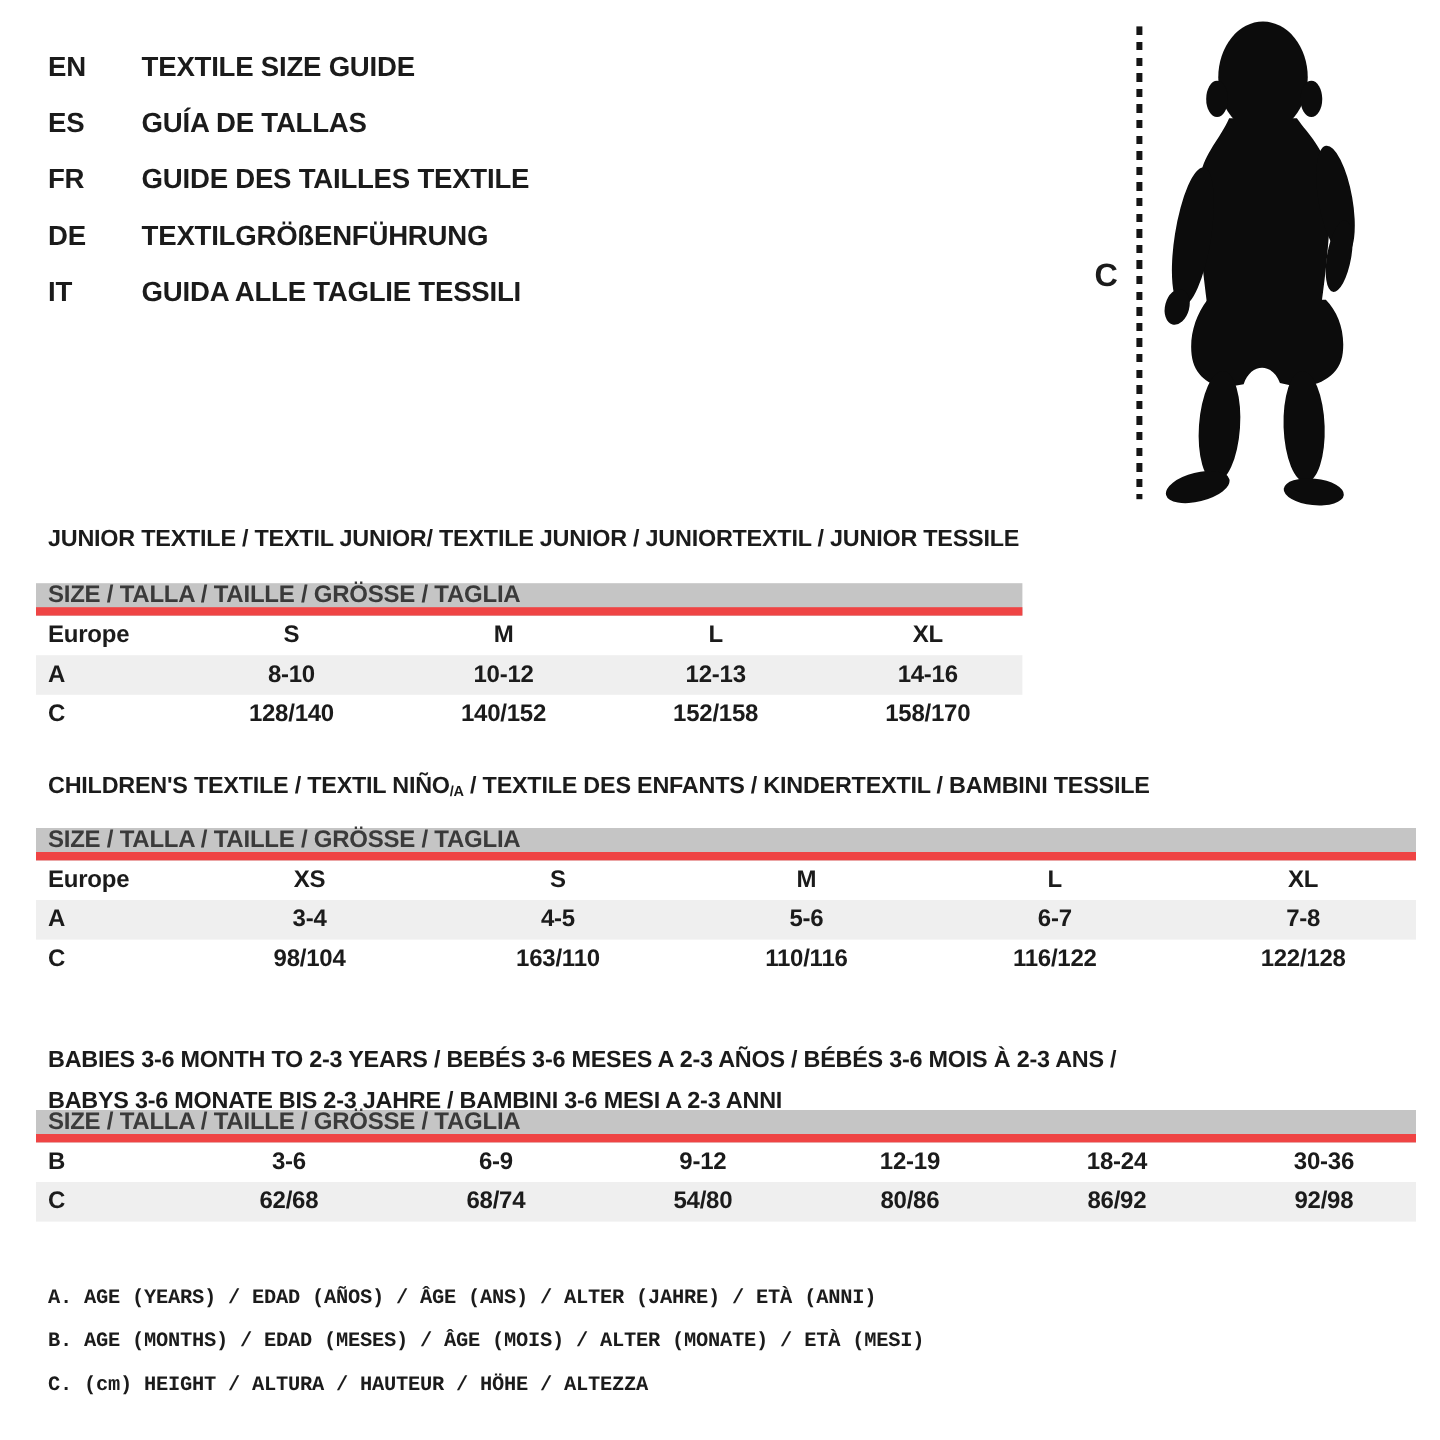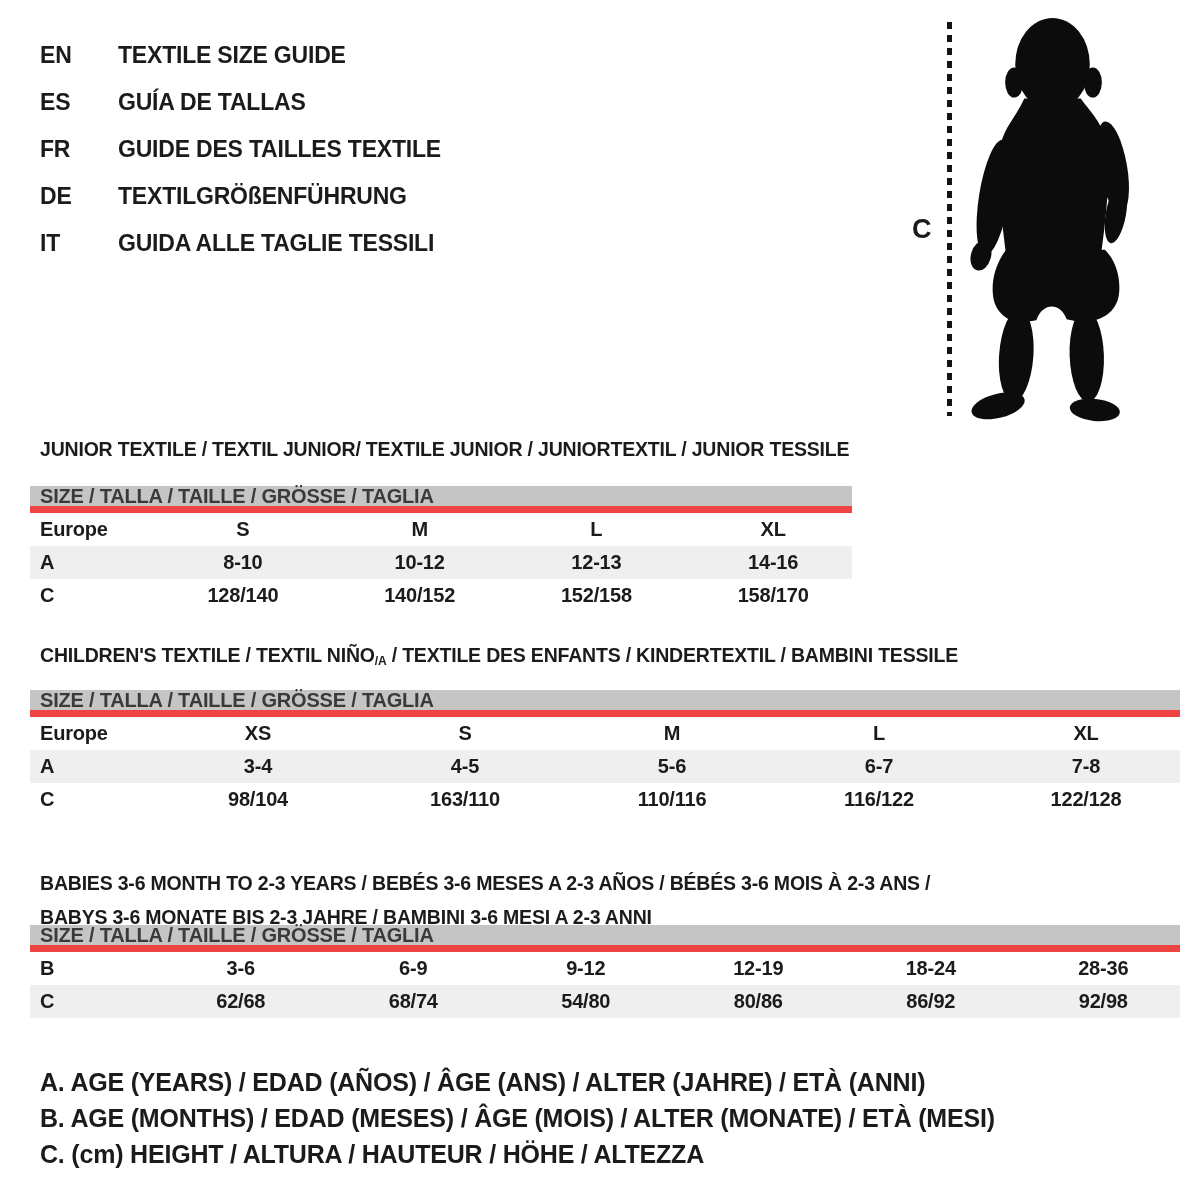--- a/index.html
+++ b/index.html
@@ -34,21 +34,21 @@
   .t-label{width:115px;padding-left:10px;box-sizing:border-box;}
   .t-cell{flex:1;text-align:center;}
   .sec-junior .section-title{top:432px;}
   .sec-junior .size-table{top:486px;width:822px;}
   .sec-children .section-title{top:638px;}
   .sec-children .size-table{top:690px;width:1150px;}
   .sec-babies .section-title{top:843px;margin-top:23px;}
   .sec-babies .size-table{top:925px;width:1150px;}
   
   .footnotes{position:absolute;left:40px;top:1064px;}
-  .footnote{height:36px;display:flex;align-items:center;font-size:25px;white-space:nowrap;}
+  .footnote{height:36px;display:flex;align-items:center;font-size:17px;white-space:nowrap;font-family:Liberation Mono, monospace;}
 </style>
 </head>
 <body>
 
 <div class="page" style="--bg: #ffffff; --text: #1b1b1b; --bar: #c5c5c5; --bartext: #3a3a3a; --shade: #efefef;">
 
   <div class="languages">
       <div class="lang-row">
         <div class="lang-code">EN</div>
         <div class="lang-title">TEXTILE SIZE GUIDE</div>
@@ -162,21 +162,21 @@
       </div>
     <div class="size-table">
         <div class="size-header">SIZE / TALLA / TAILLE / GRÖSSE / TAGLIA</div>
         <div class="t-row">
           <div class="t-label">B</div>
           <div class="t-cell">3-6</div>
           <div class="t-cell">6-9</div>
           <div class="t-cell">9-12</div>
           <div class="t-cell">12-19</div>
           <div class="t-cell">18-24</div>
-          <div class="t-cell">28-36</div>
+          <div class="t-cell">30-36</div>
         </div>
         <div class="t-row shaded">
           <div class="t-label">C</div>
           <div class="t-cell">62/68</div>
           <div class="t-cell">68/74</div>
           <div class="t-cell">54/80</div>
           <div class="t-cell">80/86</div>
           <div class="t-cell">86/92</div>
           <div class="t-cell">92/98</div>
         </div>

